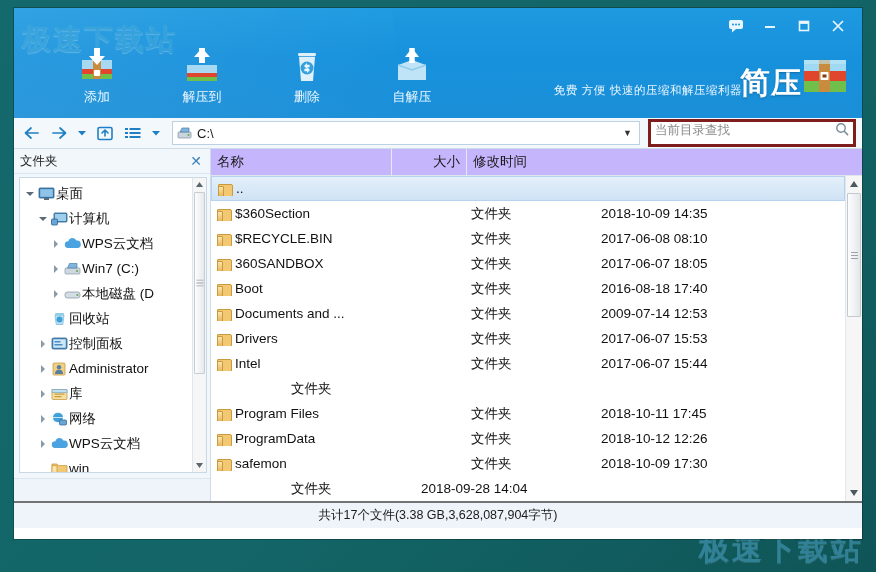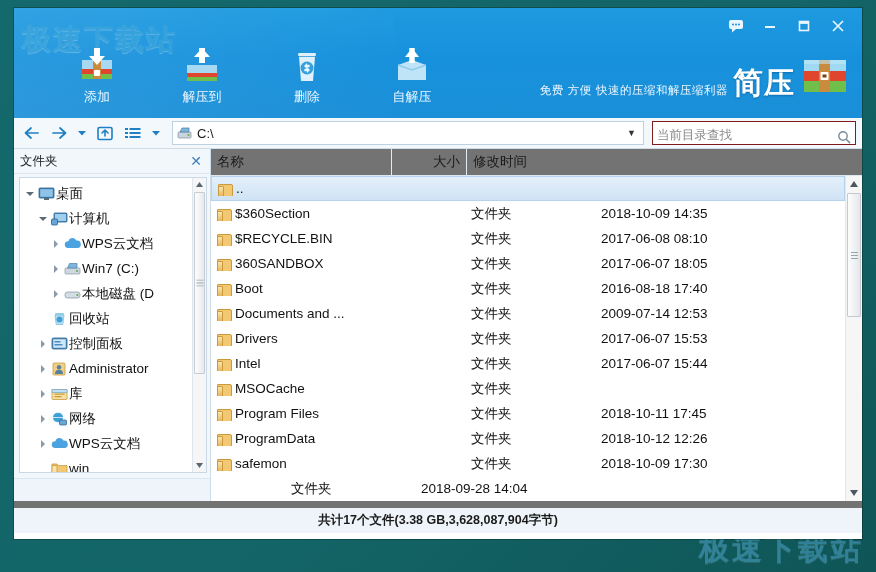--- a/index.html
+++ b/index.html
@@ -52,21 +52,21 @@
   .wc svg{display:block;}
 
   .toolbtns{position:absolute;left:44px;top:36px;display:flex;z-index:5;gap:27px;}
   .tbtn{
     width:78px;text-align:center;color:#eaf7ff;font-size:13px;
     padding-top:2px;cursor:default;
   }
   .tbtn .ic{height:40px;display:flex;align-items:flex-end;justify-content:center;margin-bottom:3px;}
   .tbtn .lb{display:block;line-height:15px;}
 
-  .brand{position:absolute;right:14px;top:44px;text-align:right;z-index:5;display:flex;align-items:flex-end;gap:7px;}
+  .brand{position:absolute;right:14px;top:44px;text-align:right;z-index:5;display:flex;align-items:flex-end;}
   .brand-txt{display:block;}
   .brand-name{
     font-size:30px;font-weight:bold;color:#ffffff;line-height:30px;
     letter-spacing:1px;text-shadow:0 1px 2px rgba(0,40,80,.35);
     font-family:"DejaVu Sans",sans-serif;
   }
   .brand-sub{
     font-size:11.5px;color:#eaf6ff;line-height:16px;margin-top:2px;letter-spacing:.5px;
     font-family:"DejaVu Sans",sans-serif;
   }
@@ -78,22 +78,22 @@
   }
   .nbtn{width:26px;height:24px;display:flex;align-items:center;justify-content:center;color:#1e7fc4;}
   .nbtn.small{width:16px;}
   .addr{
     flex:1;height:22px;margin-left:6px;background:#fff;border:1px solid #bcd2e2;
     display:flex;align-items:center;padding:0 4px;gap:5px;min-width:0;
   }
   .addr .path{font-size:13px;color:#1b1b1b;flex:1;white-space:nowrap;overflow:hidden;}
   .addr .caret{color:#333;font-size:9px;padding:0 3px;}
   .search{
-    width:194px;height:22px;margin-left:6px;margin-right:2px;background:#fff;border:1px solid #7f1d1d;
-    display:flex;align-items:flex-end;padding:0 4px;gap:4px;
+    width:194px;height:22px;margin-left:6px;margin-right:2px;background:#fff;border:3px solid #7f1d1d;
+    display:flex;align-items:flex-start;padding:0 4px;gap:4px;
   }
   .search .ph{font-size:12.5px;color:#8a8a8a;flex:1;white-space:nowrap;overflow:hidden;}
 
   
   .bodyrow{display:flex;height:352px;background:#f5f9fd;}
 
   
   .sidebar{
     width:196px;border-right:1px solid #cfdde8;background:#f2f7fb;
     display:flex;flex-direction:column;
@@ -114,21 +114,21 @@
   .tlabel{overflow:hidden;}
   .sb-scroll{position:absolute;right:0;top:0;width:13px;bottom:0;background:#f6f6f6;border-left:1px solid #dfe7ee;}
   .sb-scroll .up,.sb-scroll .dn{height:13px;display:flex;align-items:center;justify-content:center;}
   .sb-scroll .thumb{position:absolute;left:1px;right:1px;top:14px;height:180px;
     background:linear-gradient(90deg,#fdfdfd,#e6e9ec);border:1px solid #c6ccd2;border-radius:1px;}
   .sb-foot{height:22px;border-top:1px solid #dae6f0;background:#eef4fa;}
 
   
   .filepane{flex:1;display:flex;flex-direction:column;background:#fff;min-width:0;}
   .colhead{
-    height:26px;display:flex;align-items:stretch;background:#737373;
+    height:26px;display:flex;align-items:stretch;background:#c4b5fd;
     border-bottom:1px solid #dfe7ee;font-size:13.5px;color:#1b1b1b;
   }
   .ch{display:flex;align-items:center;padding:0 6px;border-right:1px solid #e3eaf1;}
   .ch.name{width:168px;flex:0 0 168px;}
   .ch.size{width:62px;flex:0 0 62px;justify-content:flex-end;}
   .ch.type{width:118px;flex:0 0 118px;}
   .ch.time{flex:1;border-right:none;}
   .rows-wrap{flex:1;display:flex;min-height:0;}
   .rows{flex:1;overflow:hidden;min-width:0;}
   .row{display:flex;align-items:center;height:25px;font-size:13.5px;color:#111;}
@@ -144,23 +144,23 @@
   .vscroll .up,.vscroll .dn{height:16px;display:flex;align-items:center;justify-content:center;}
   .vscroll .dn{position:absolute;bottom:0;left:0;right:0;}
   .vscroll .thumb{position:absolute;left:1px;right:1px;top:17px;height:122px;
     background:linear-gradient(90deg,#fdfdfd,#e4e7ea);border:1px solid #c3c9cf;border-radius:1px;
     display:flex;align-items:center;justify-content:center;}
   .grip{width:7px;height:7px;background:
      linear-gradient(#9aa2aa 1px,transparent 1px,transparent 3px) 0 0/7px 3px repeat;}
 
   
   .statusbar{
-    height:25px;background:#eef4fa;border-top:7px solid #737373;
+    height:25px;background:#eef4fa;border-top:2px solid #737373;
     display:flex;align-items:center;justify-content:center;
-    font-size:12.5px;color:#1b1b1b;font-weight:bold;
+    font-size:12.5px;color:#1b1b1b;
   }
 
   
   .fi{width:13px;height:12px;position:relative;flex:0 0 13px;}
   .fi .bk{position:absolute;left:0;top:1px;width:13px;height:11px;background:#f3c873;
     border:1px solid #c99a3c;border-radius:1px 2px 2px 1px;}
   .fi .fr{position:absolute;left:0;top:3px;width:4px;height:9px;
     background:linear-gradient(180deg,#fbe5ae,#e8b65c);border:1px solid #c99a3c;border-radius:1px;}
 </style>
 </head>
@@ -614,27 +614,20 @@
                     <span class="bk"></span>
                     <span class="fr"></span>
                   </span>
                   <span>Intel</span>
                 </span>
                 <span class="cell size"></span>
                 <span class="cell type">文件夹</span>
                 <span class="cell time">2017-06-07 15:44</span>
               </div>
               <div class="row">
-                <span class="cell name">
-                  <span class="fi">
-                    <span class="bk"></span>
-                    <span class="fr"></span>
-                  </span>
-                  <span>MSOCache</span>
-                </span>
                 <span class="cell size"></span>
                 <span class="cell type">文件夹</span>
               </div>
               <div class="row">
                 <span class="cell name">
                   <span class="fi">
                     <span class="bk"></span>
                     <span class="fr"></span>
                   </span>
                   <span>Program Files</span>

